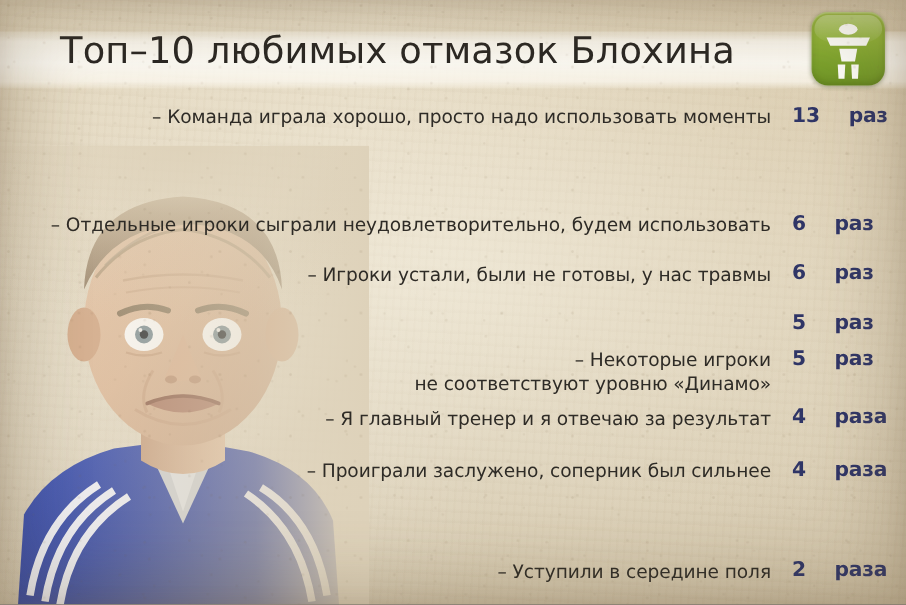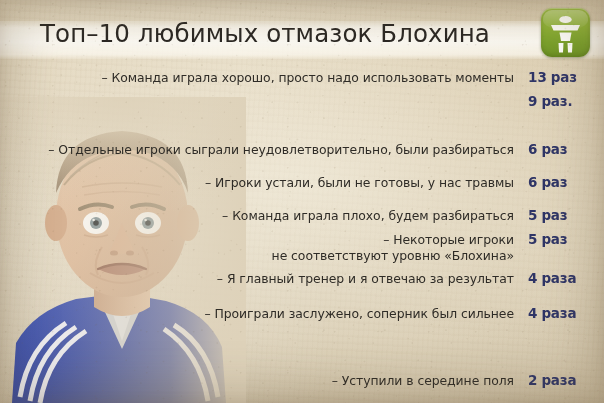--- a/index.html
+++ b/index.html
@@ -146,21 +146,21 @@
     box-sizing: border-box;
     color: #2f3566;
     font-family: "DejaVu Sans", sans-serif;
     font-weight: bold;
     font-size: 13.5px;
     line-height: 15.5px;
     white-space: nowrap;
   }
   .count .num { letter-spacing: 0px; }
   .count .word {
-    margin-left: 4px;
+    margin-left: 19px;
     font-style: normal;
     letter-spacing: -0.2px;
   }
 </style>
 </head>
 <body>
 
 <div id="poster">
 
   <div class="photo">
@@ -271,37 +271,35 @@
     </svg>
     <div class="gloss"></div>
   </div>
 
   <div class="list">
       <div class="row" style="position: absolute; top: 8px; right: 0px; width: 604px;">
         <div class="reason">– Команда играла хорошо, просто надо использовать моменты</div>
         <div class="count"><span class="num">13</span><span class="word">раз</span></div>
       </div>
       <div class="row" style="position: absolute; top: 32px; right: 0px; width: 604px;">
-        <div class="count"><span class="num">9</span><span class="word">раз.</span></div>
       </div>
       <div class="row" style="position: absolute; top: 80px; right: 0px; width: 604px;">
-        <div class="reason">– Отдельные игроки сыграли неудовлетворительно, были разбираться</div>
+        <div class="reason">– Отдельные игроки сыграли неудовлетворительно, будем использовать</div>
         <div class="count"><span class="num">6</span><span class="word">раз</span></div>
       </div>
       <div class="row" style="position: absolute; top: 113px; right: 0px; width: 604px;">
         <div class="reason">– Игроки устали, были не готовы, у нас травмы</div>
         <div class="count"><span class="num">6</span><span class="word">раз</span></div>
       </div>
       <div class="row" style="position: absolute; top: 146px; right: 0px; width: 604px;">
-        <div class="reason">– Команда играла плохо, будем разбираться</div>
         <div class="count"><span class="num">5</span><span class="word">раз</span></div>
       </div>
       <div class="row" style="position: absolute; top: 170px; right: 0px; width: 604px;">
         <div class="reason">– Некоторые игроки
-не соответствуют уровню «Блохина»</div>
+не соответствуют уровню «Динамо»</div>
         <div class="count"><span class="num">5</span><span class="word">раз</span></div>
       </div>
       <div class="row" style="position: absolute; top: 209px; right: 0px; width: 604px;">
         <div class="reason">– Я главный тренер и я отвечаю за результат</div>
         <div class="count"><span class="num">4</span><span class="word">раза</span></div>
       </div>
       <div class="row" style="position: absolute; top: 244px; right: 0px; width: 604px;">
         <div class="reason">– Проиграли заслужено, соперник был сильнее</div>
         <div class="count"><span class="num">4</span><span class="word">раза</span></div>
       </div>

